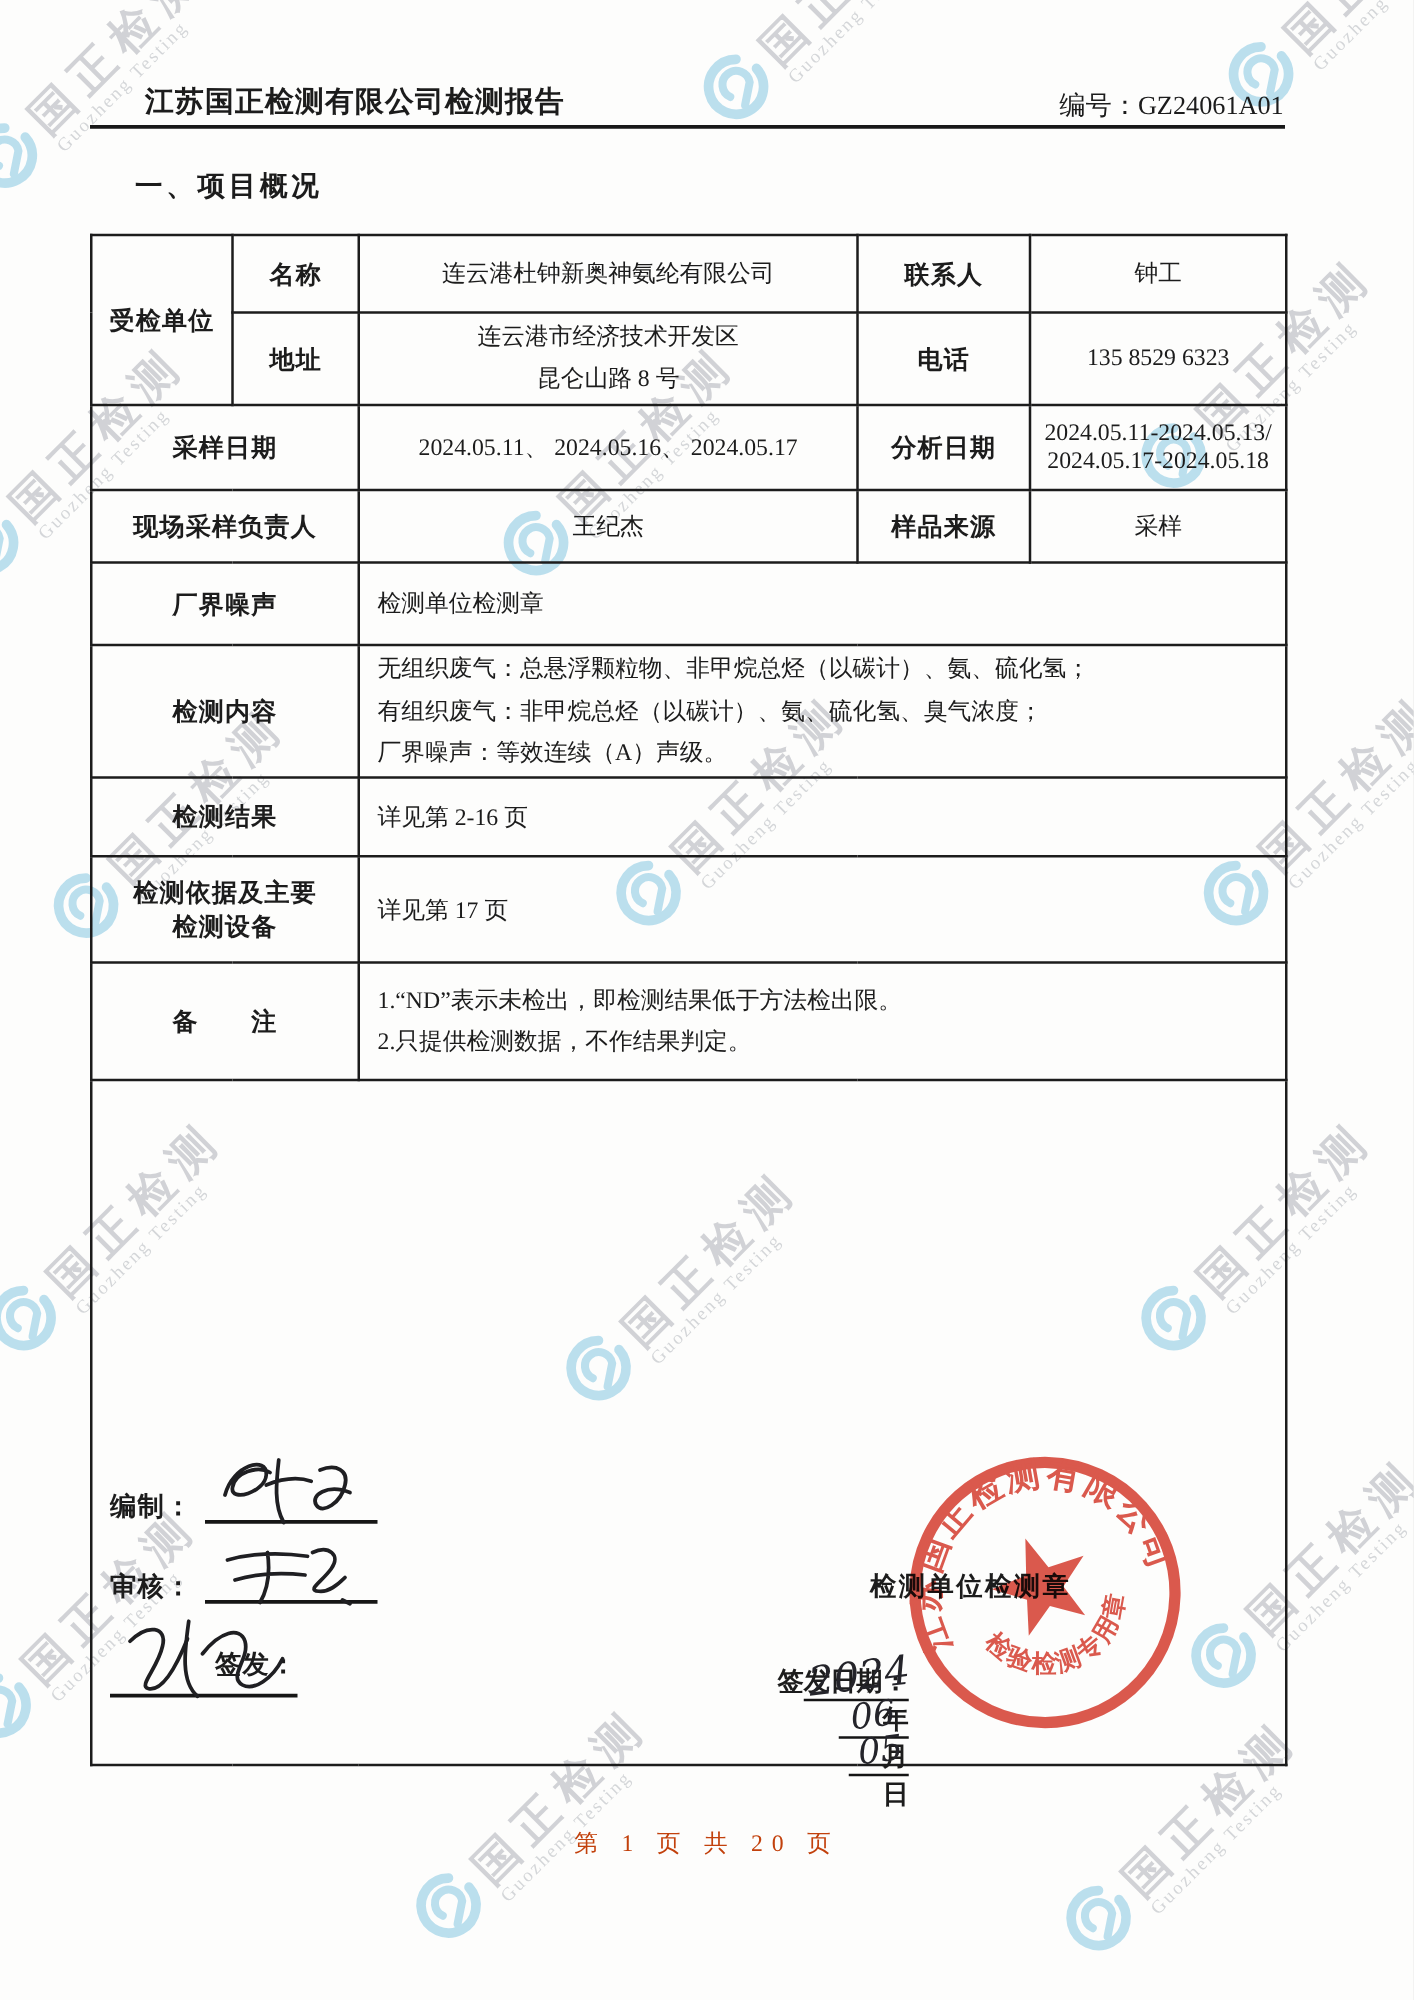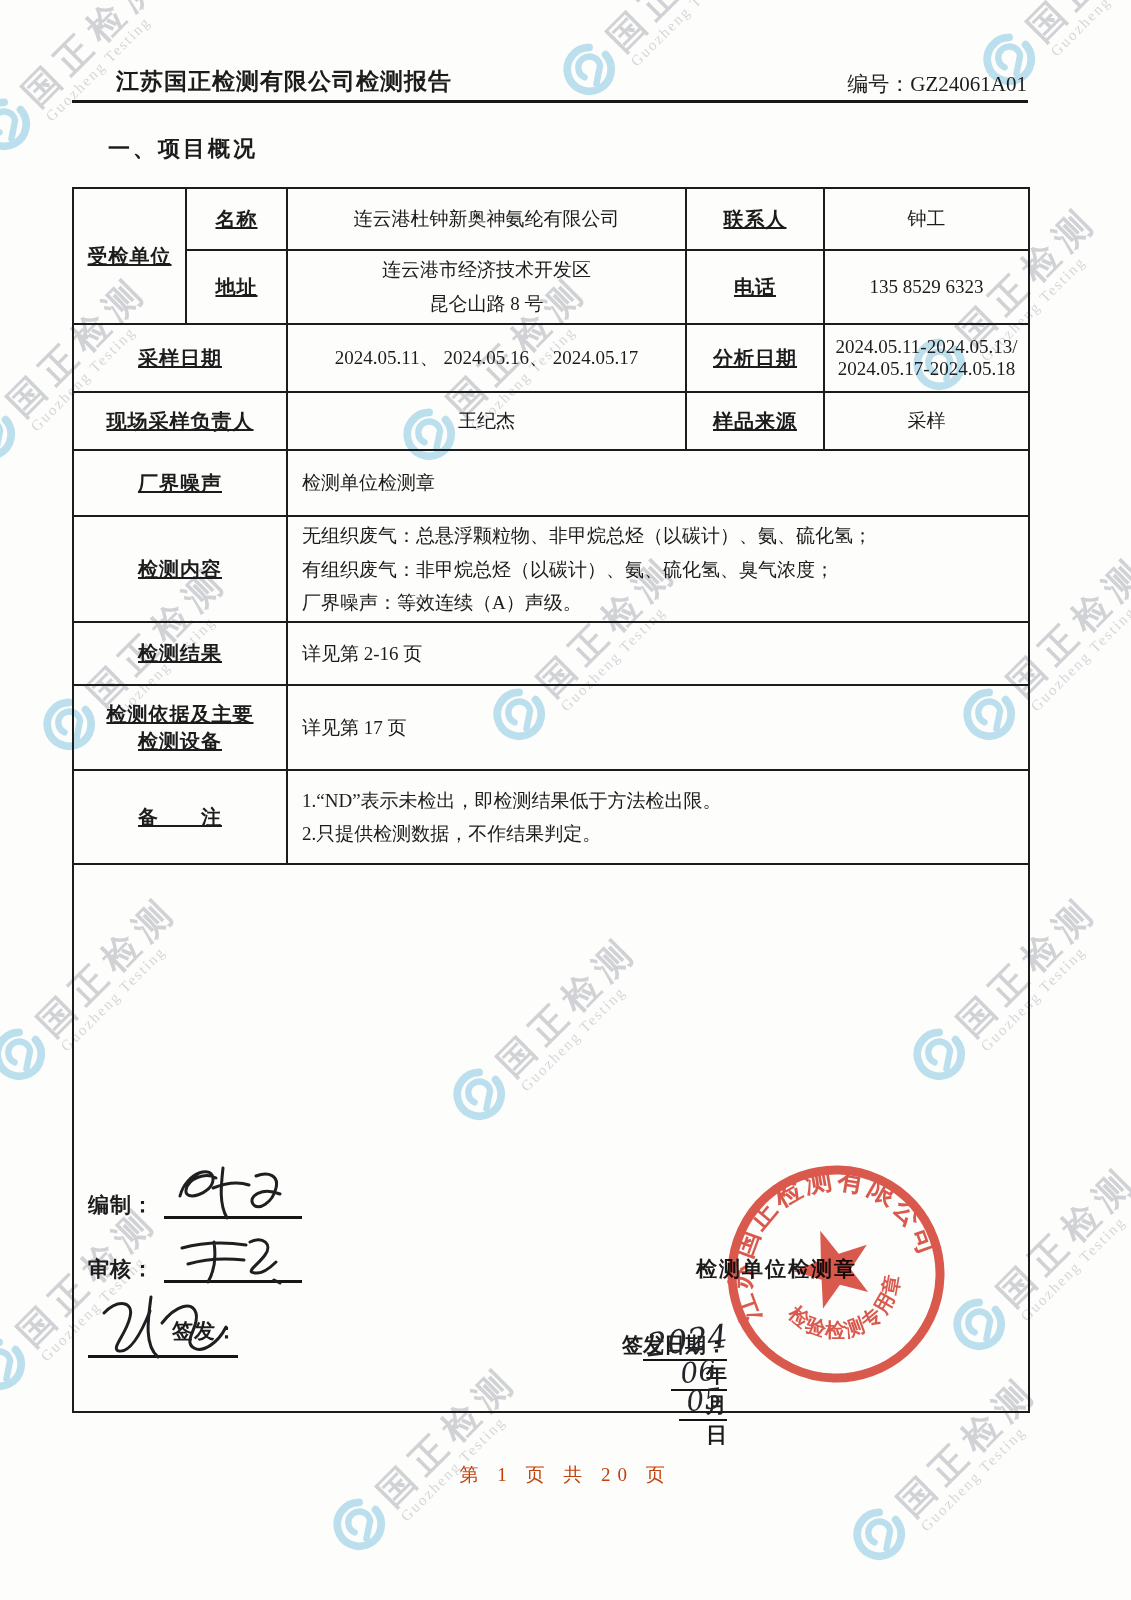--- a/index.html
+++ b/index.html
@@ -19,21 +19,21 @@
   .wm-en{font-size:15px; letter-spacing:2px; color:rgba(108,114,126,.28); white-space:nowrap;}
   
   .content{position:relative; z-index:1;}
   .hdr-title{position:absolute; left:116px; top:66px; font-size:23px; font-weight:700; letter-spacing:1px;}
   .hdr-no{position:absolute; right:104px; top:70px; font-size:21px;}
   .hdr-rule{position:absolute; left:72px; top:100px; width:956px; height:3px; background:#181818;}
   .section-title{position:absolute; left:88px; top:134px; font-size:22px; font-weight:700; letter-spacing:3px;margin-left:20px;}
   
   table.main{position:absolute; left:72px; top:187px; border-collapse:collapse; table-layout:fixed;}
   table.main td{border:2.4px solid #1c1c1c; font-size:19px; text-align:center; vertical-align:middle; padding:2px 4px;}
-  table.main td.lbl{font-weight:700; font-size:20px; letter-spacing:1px;text-decoration:underline;}
+  table.main td.lbl{font-weight:700; font-size:20px; letter-spacing:1px;}
   table.main td.txt-l{text-align:left; padding-left:14px;}
   .two-line{line-height:1.8;}
   .content-lines{line-height:1.75; font-size:19px;}
   
   .bottom-area{position:relative; height:546px; width:100%;}
   .sig-row{position:absolute; display:flex; align-items:flex-end; gap:10px;}
   .sig-label{font-weight:700; font-size:21px; letter-spacing:1px;}
   .sig-line{position:relative; display:inline-block; border-bottom:3px solid #161616;}
   .sig-line svg{position:absolute; left:2px; bottom:-8px; overflow:visible;}
   .stamp-caption{position:absolute; left:598px; top:390px; font-weight:700; font-size:21px; letter-spacing:2px;margin-left:24px;}

